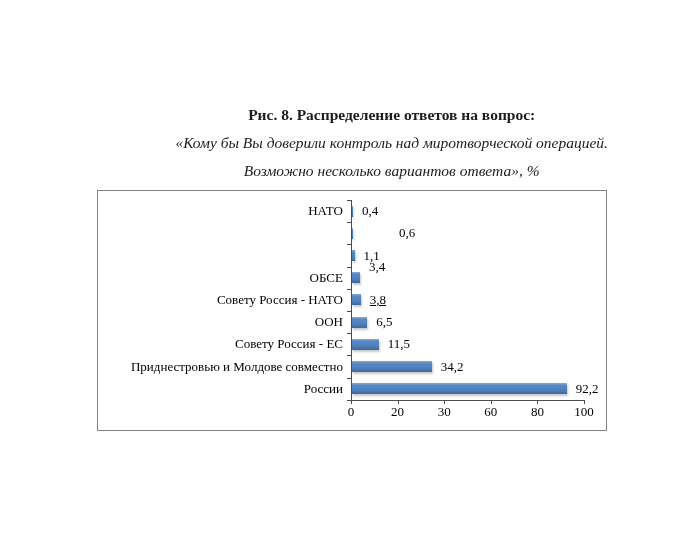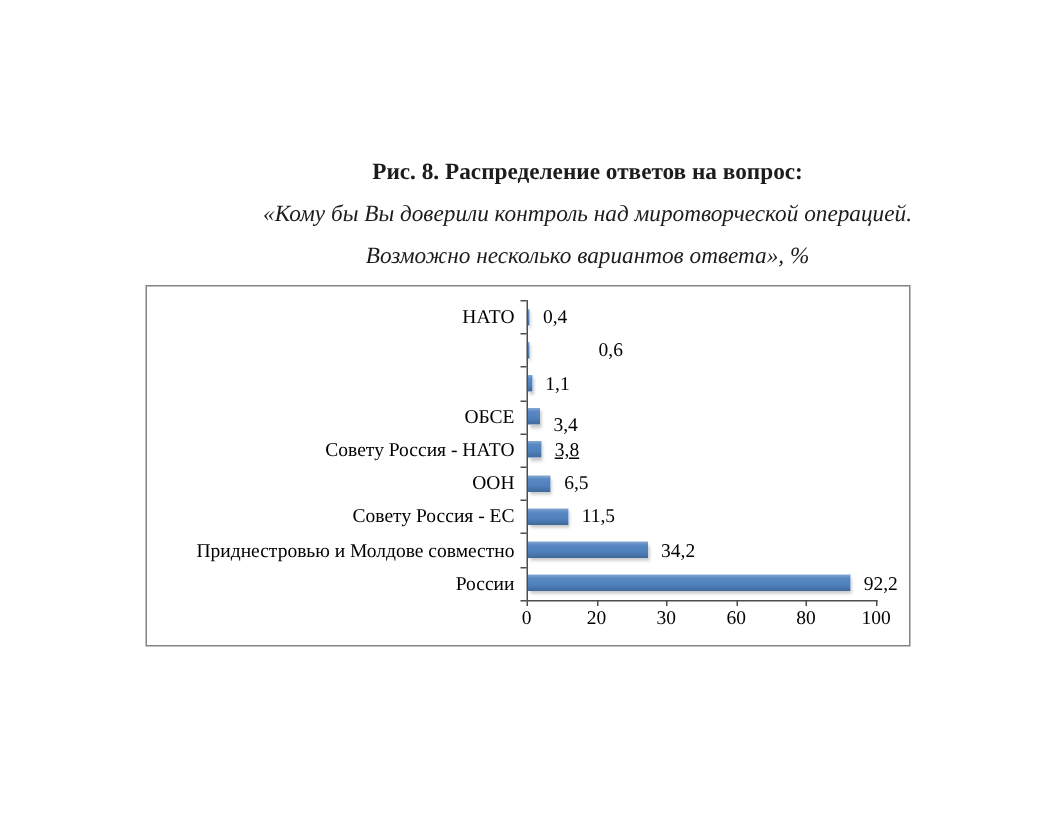--- a/index.html
+++ b/index.html
@@ -103,21 +103,21 @@
       <div class="x-tick-label" style="left: 469px; top: 212.8px;">100</div>
       <div class="cat-label" style="width: 245px; top: 11.1px;">НАТО</div>
       <div class="bar" style="left: 254px; top: 14.6px; width: 0.932px; height: 11px;"></div>
       <div class="val-label" style="left: 263.932px; top: 11.1px;">0,4</div>
       <div class="bar" style="left: 254px; top: 36.8px; width: 1.398px; height: 11px;"></div>
       <div class="val-label" style="left: 255px; top: 33.3px; margin-left: 46px;">0,6</div>
       <div class="bar" style="left: 254px; top: 59px; width: 2.563px; height: 11px;"></div>
       <div class="val-label" style="left: 265.563px; top: 55.5px;">1,1</div>
       <div class="cat-label" style="width: 245px; top: 77.7px;">ОБСЕ</div>
       <div class="bar" style="left: 254px; top: 81.2px; width: 7.922px; height: 11px;"></div>
-      <div class="val-label" style="left: 270.922px; top: 83px;">3,4</div>
+      <div class="val-label" style="left: 270.922px; top: 67px;">3,4</div>
       <div class="cat-label" style="width: 245px; top: 99.9px;">Совету Россия - НАТО</div>
       <div class="bar" style="left: 254px; top: 103.4px; width: 8.854px; height: 11px;"></div>
       <div class="val-label" style="left: 271.854px; top: 99.9px; text-decoration: underline;">3,8</div>
       <div class="cat-label" style="width: 245px; top: 122.1px;">ООН</div>
       <div class="bar" style="left: 254px; top: 125.6px; width: 15.145px; height: 11px;"></div>
       <div class="val-label" style="left: 278.145px; top: 122.1px;">6,5</div>
       <div class="cat-label" style="width: 245px; top: 144.3px;">Совету Россия - ЕС</div>
       <div class="bar" style="left: 254px; top: 147.8px; width: 26.795px; height: 11px;"></div>
       <div class="val-label" style="left: 289.795px; top: 144.3px;">11,5</div>
       <div class="cat-label" style="width: 245px; top: 166.5px;">Приднестровью и Молдове совместно</div>

